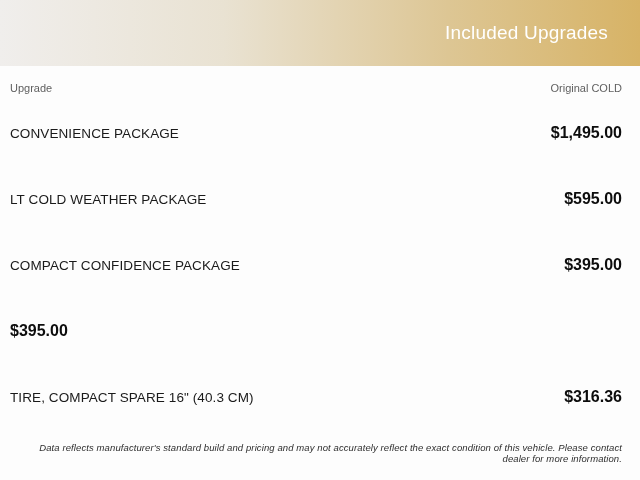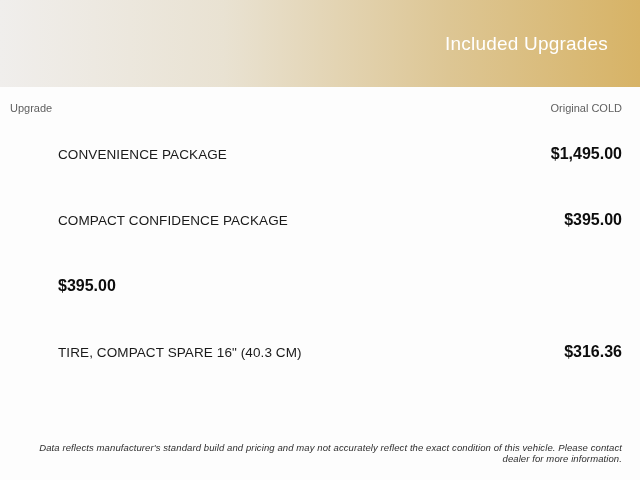--- a/index.html
+++ b/index.html
@@ -8,51 +8,51 @@
   }
   body {
     width: 640px;
     height: 480px;
     background: #fdfdfd;
     font-family: "Liberation Sans", sans-serif;
     overflow: hidden;
     position: relative;
   }
   .header-band {
-    height: 87px;
+    height: 66px;
     background: linear-gradient(to right, #f0eeec 0%, #e9e2d2 35%, #ddc694 70%, #d7b366 100%);
     display: flex;
     align-items: center;
     justify-content: flex-end;
     padding-right: 32px;
     box-sizing: border-box;
   }
   .header-title {
     color: #ffffff;
     font-size: 19px;
     font-weight: 400;
     letter-spacing: 0.2px;
   }
   .upgrades-table {
     padding: 0 18px 0 10px;
   }
   .col-header-row {
     display: flex;
     justify-content: space-between;
+    align-items: center;
     margin-top: 15px;
     height: 13px;
   }
   .col-header {
     font-size: 11px;
     color: #5f5f5f;
     font-weight: 400;
   }
   .rows {
     margin-top: 6px;
-    margin-left: 48px;
   }
   .upgrade-row {
     height: 66px;
     display: flex;
     justify-content: space-between;
     align-items: center;
   }
   .upgrade-name {
     font-size: 13.5px;
     color: #1a1a1a;
@@ -89,20 +89,24 @@
     <span class="col-header">Upgrade</span>
     <span class="col-header">Original COLD</span>
   </div>
 
   <div class="rows">
     <div class="upgrade-row">
       <span class="upgrade-name">CONVENIENCE PACKAGE</span>
       <span class="upgrade-price">$1,495.00</span>
     </div>
     <div class="upgrade-row">
+      <span class="upgrade-name">LT COLD WEATHER PACKAGE</span>
+      <span class="upgrade-price">$595.00</span>
+    </div>
+    <div class="upgrade-row">
       <span class="upgrade-name">COMPACT CONFIDENCE PACKAGE</span>
       <span class="upgrade-price">$395.00</span>
     </div>
     <div class="upgrade-row">
       <span class="upgrade-price">$395.00</span>
     </div>
     <div class="upgrade-row">
       <span class="upgrade-name">TIRE, COMPACT SPARE 16" (40.3 CM)</span>
       <span class="upgrade-price">$316.36</span>
     </div>

